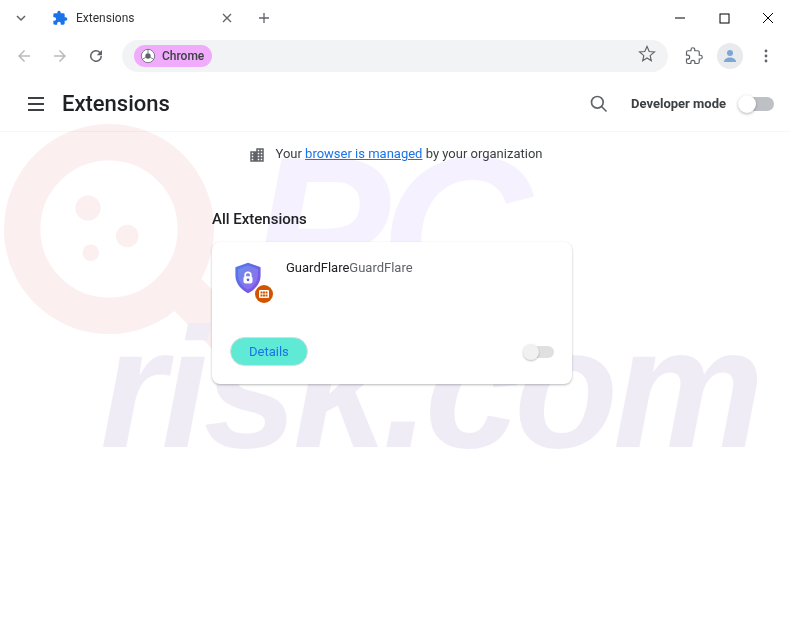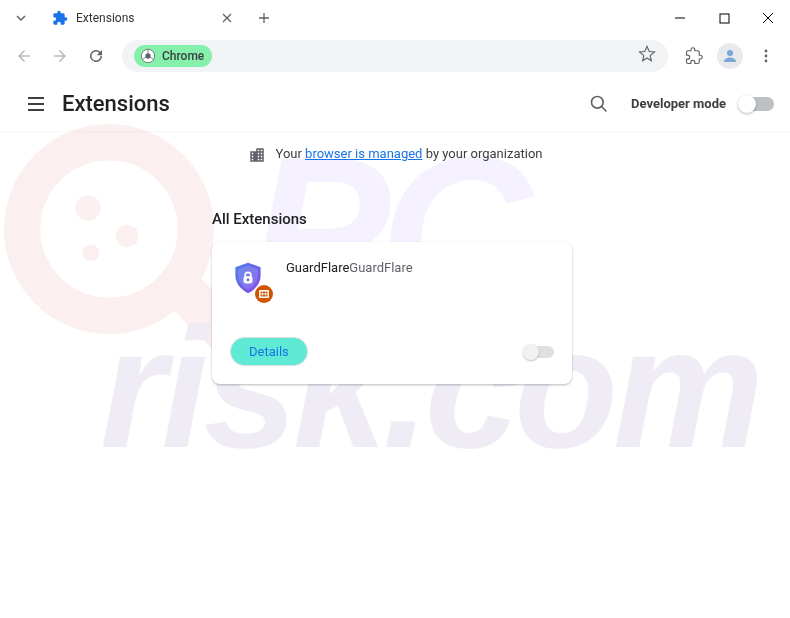--- a/index.html
+++ b/index.html
@@ -21,21 +21,21 @@
 .tab-close { width: 18px; height: 18px; display: flex; align-items: center; justify-content: center; border-radius: 50%; }
 .newtab { width: 28px; height: 28px; display: flex; align-items: center; justify-content: center; border-radius: 50%; margin-left: 8px; }
 .wincontrols { margin-left: auto; display: flex; }
 .winbtn { width: 44px; height: 36px; display: flex; align-items: center; justify-content: center; }
 
 
 .toolbar { height: 40px; display: flex; align-items: center; padding: 0 8px; gap: 4px; background: #fff; position: relative; z-index: 1; }
 .navbtn { width: 32px; height: 32px; display: flex; align-items: center; justify-content: center; border-radius: 50%; color: #5f6368; }
 .navbtn.disabled { color: #bababa; }
 .omnibox { flex: 1; height: 32px; background: #f1f3f4; border-radius: 16px; display: flex; align-items: center; padding: 0 12px; margin: 0 6px; }
-.chrome-chip { display: flex; align-items: center; gap: 6px; background: #86efac; border-radius: 12px; padding: 3px 8px 3px 6px; margin-right: 10px; }
+.chrome-chip { display: flex; align-items: center; gap: 6px; background: #f0abfc; border-radius: 12px; padding: 3px 8px 3px 6px; margin-right: 10px; }
 .chrome-logo { width: 16px; height: 16px; }
 .chrome-chip-text { font-size: 12px; color: #3c4043; font-weight: 500; }
 .url { font-size: 13px; color: #5f6368; flex: 1; }
 .omni-right { margin-left: auto; color: #5f6368; }
 .toolicon { width: 32px; height: 32px; display: flex; align-items: center; justify-content: center; border-radius: 50%; color: #5f6368; }
 .avatar { width: 26px; height: 26px; border-radius: 50%; background: #e8eaed; display: flex; align-items: center; justify-content: center; }
 
 
 .page-header { height: 56px; display: flex; align-items: center; padding: 0 16px; position: relative; z-index: 1; border-bottom: 1px solid rgba(0,0,0,0.03); }
 .hamburger { width: 40px; height: 40px; display: flex; align-items: center; justify-content: center; color: #3c4043; }

